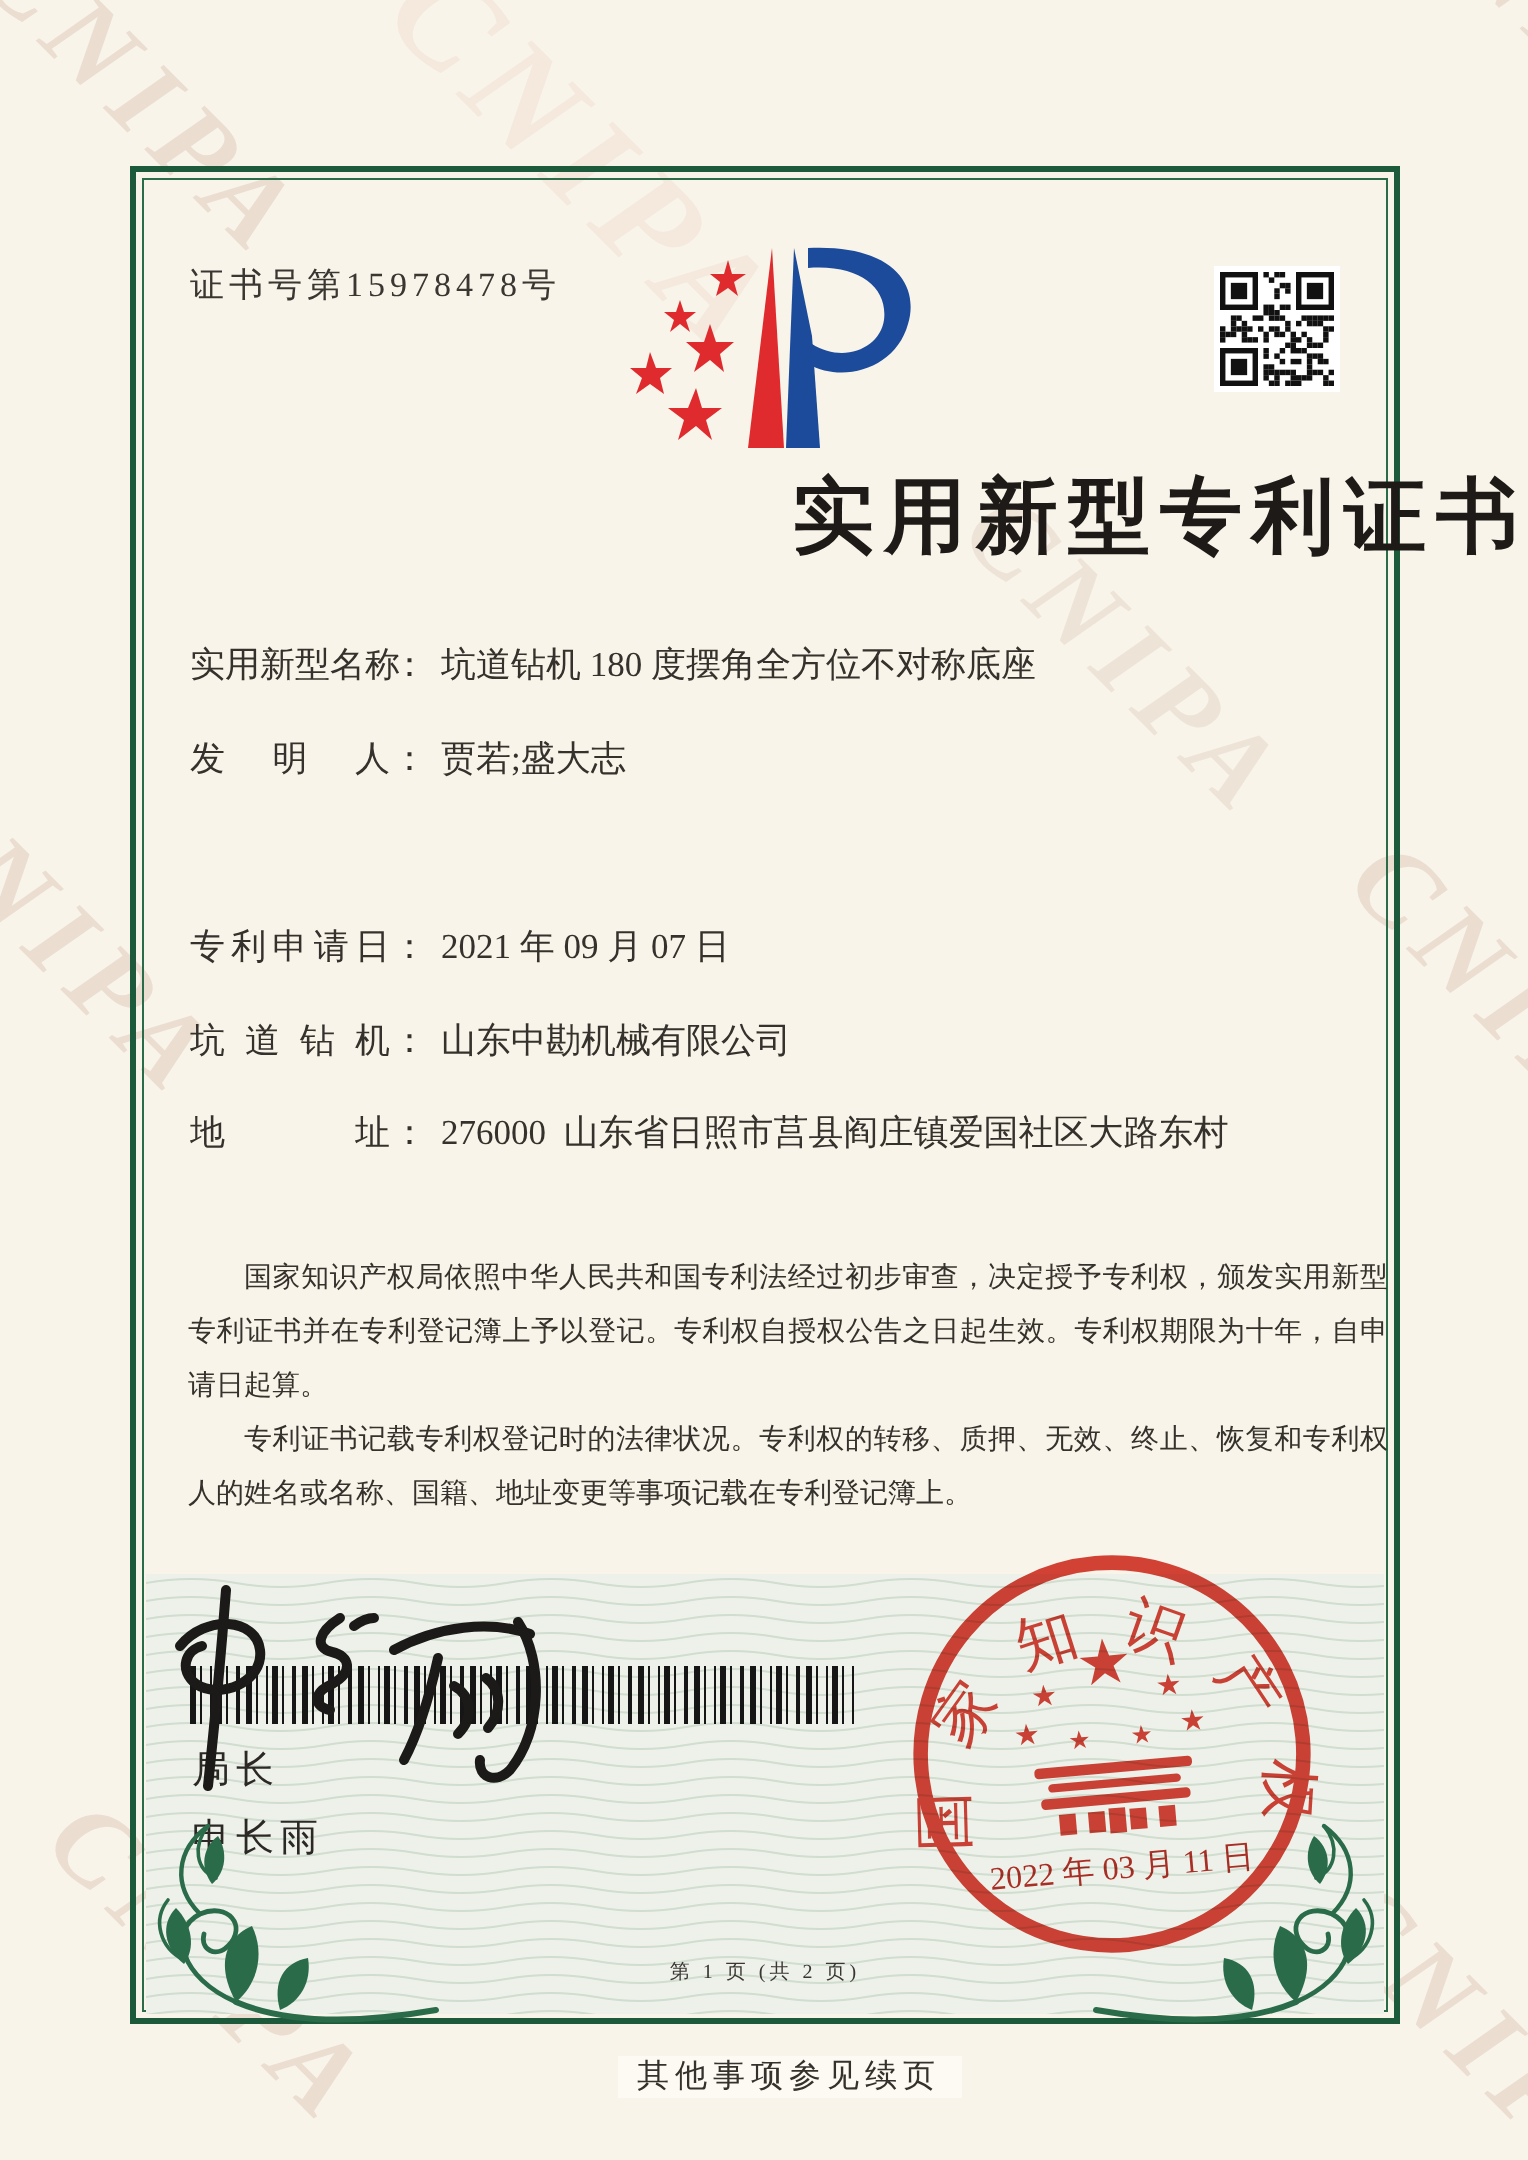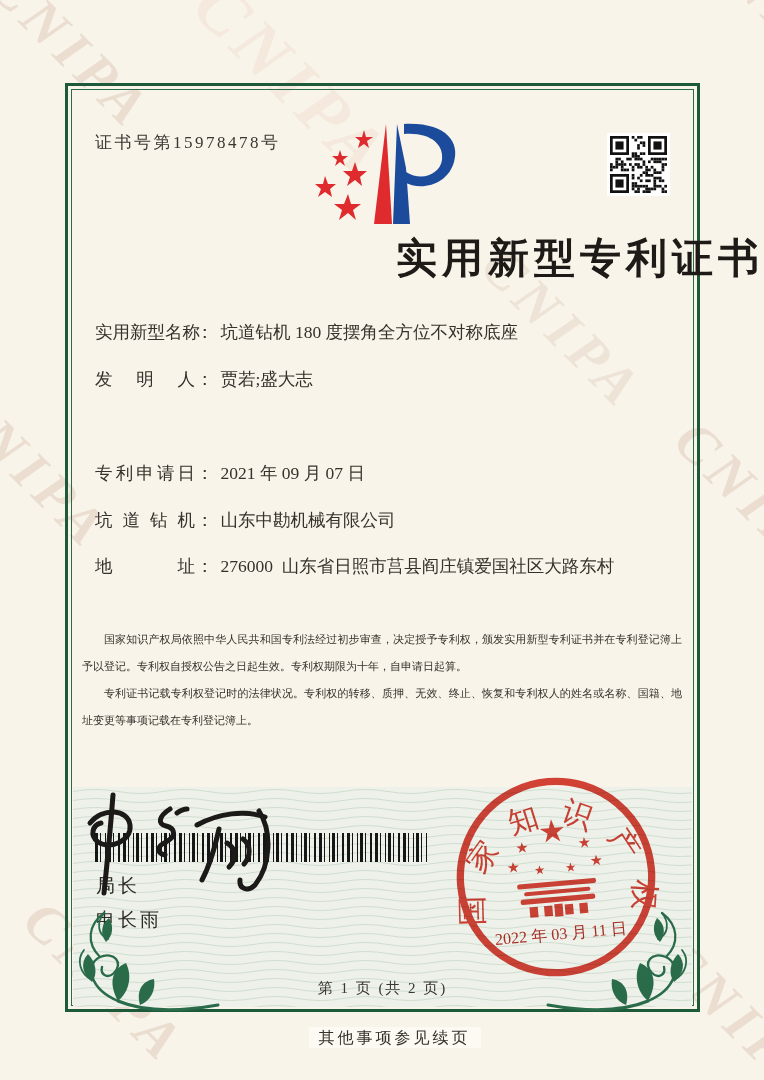--- a/index.html
+++ b/index.html
@@ -29,35 +29,35 @@
   .title {
     position:absolute; left:0; right:0; top:231px; text-align:right;
     font-size:41px; font-weight:bold; letter-spacing:5px; color:#1d1a17;
   }
   .frow { position:absolute; left:95px; font-size:17.5px; white-space:nowrap; color:#35312c; }
   .flabel { display:inline-block; width:100px; text-align:justify; text-align-last:justify; }
   .colon { display:inline-block; margin:0 7px 0 1px; }
   .fval { white-space:pre-wrap; }
   .grant2 { position:absolute; left:388px; top:0; white-space:nowrap; }
   .grow { width:600px; }
-  .paras { position:absolute; left:82px; top:626px; width:600px; font-size:11px; line-height:27px; text-align:justify; color:#35312c; }
+  .paras { position:absolute; left:94px; top:626px; width:600px; font-size:14px; line-height:27px; text-align:justify; color:#35312c; }
   .paras p { text-indent:2em; }
   
   .band { position:absolute; left:73px; top:787px; width:619px; height:220px; background:#edf1e9; }
   .band > svg { position:absolute; inset:0; }
   .barcode {
     position:absolute; left:22px; top:46px; width:332px; height:29px;
     background:repeating-linear-gradient(90deg,
       #161616 0 3px, transparent 3px 5px, #161616 5px 6px, transparent 6px 10px,
       #161616 10px 11px, transparent 11px 13px, #161616 13px 16px, transparent 16px 18px,
       #161616 18px 19px, transparent 19px 23px, #161616 23px 25px, transparent 25px 28px);
   }
   .signer { position:absolute; left:23px; top:82px; font-size:19px; letter-spacing:3px; color:#2b2825; line-height:34px; }
   .signature { position:absolute; left:150px; top:40px; }
-  .pageinfo { position:absolute; left:0; right:0; top:192px; text-align:center; font-size:15px; letter-spacing:2px; color:#3a3632; }
+  .pageinfo { position:absolute; left:0; right:0; top:192px; text-align:center; font-size:10px; letter-spacing:2px; color:#3a3632; }
   .seal { position:absolute; left:452px; top:773px; transform:rotate(-5deg); mix-blend-mode:multiply; }
   .flourish { position:absolute; }
   .fl-left  { left:48px;  top:908px; }
   .fl-right { left:546px; top:908px; transform:scaleX(-1); }
   .footnote {
     position:absolute; left:0; right:0; top:1028px; text-align:center;
     font-size:16px; letter-spacing:3px; color:#35312c;padding-left:25px;
   }
   .footnote span { background:rgba(255,255,252,.55); padding:2px 10px; }
 </style>

